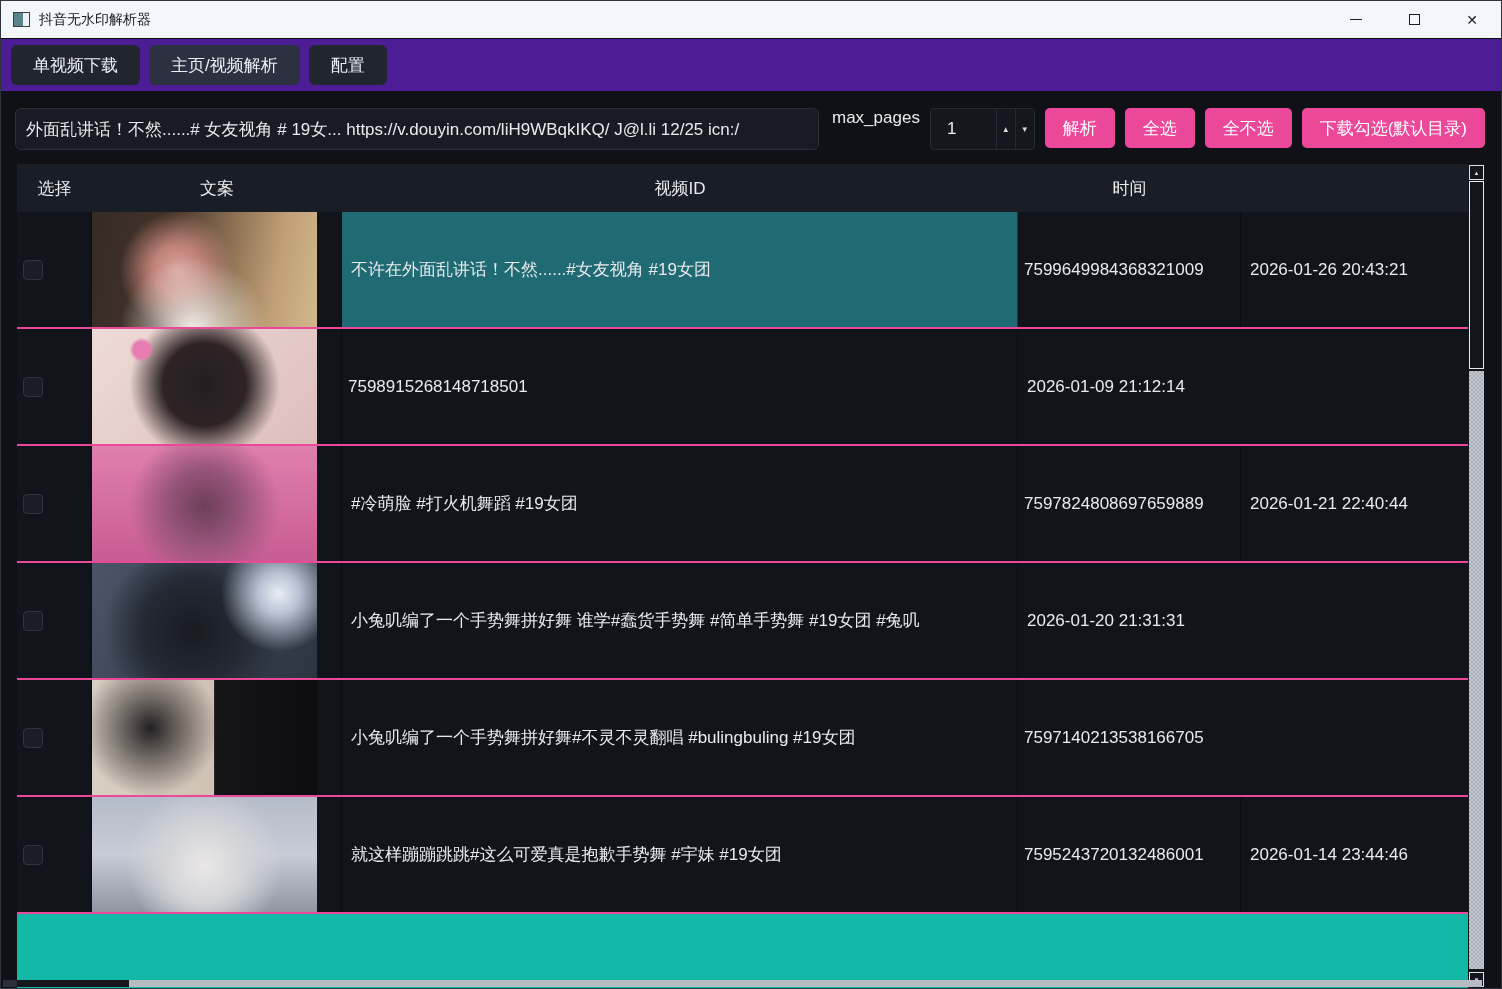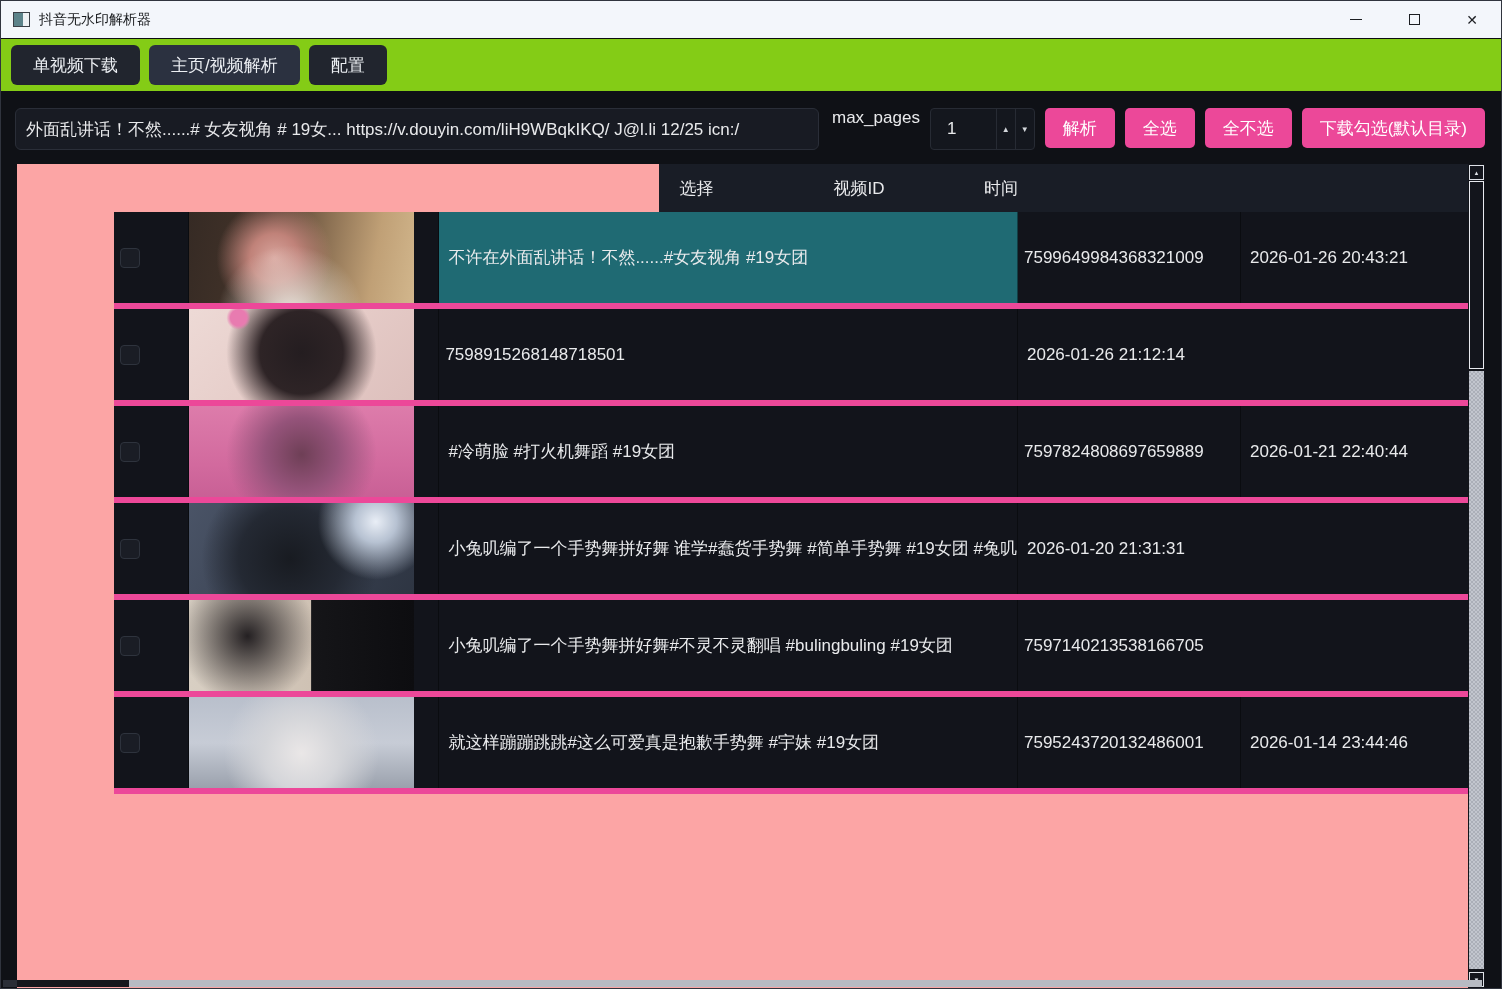--- a/index.html
+++ b/index.html
@@ -20,21 +20,21 @@
   }
   .titlebar-title { font-size:14px; }
   .win-controls { margin-left:auto; display:flex; height:100%; }
   .win-btn {
     width:58px; height:100%; display:flex; align-items:center; justify-content:center;
     font-size:14px; color:#1c1e22; cursor:default;
   }
   .glyph-min { width:12px; height:1.5px; background:#1c1e22; }
   .glyph-max { width:11px; height:11px; border:1.5px solid #1c1e22; }
   
-  .tabbar { display:flex; gap:9px; padding:7px 10px; background:#84cc16; height:52px; align-items:center; }
+  .tabbar { display:flex; gap:9px; padding:7px 10px; background:#4c1d95; height:52px; align-items:center; }
   .tab {
     background:#21252e; color:#eceff3; border:none; border-radius:6px;
     height:40px; padding:0 22px; font-size:17px; font-family:inherit;
   }
   .tab.active { background:#2b3140; }
   
   .toolbar { display:flex; align-items:flex-start; margin:17px 16px 0 14px; height:42px; gap:10px; }
   .url-input {
     flex:0 0 804px; height:42px; background:#181b23; border:1px solid #2a2e38;
     border-radius:6px; color:#e9eaec; font-size:17px; padding:0 10px;
@@ -49,30 +49,30 @@
   .spin-btn {
     width:19px; display:flex; align-items:center; justify-content:center;
     font-size:8px; color:#d3d6db; border-left:1px solid #272b34;
   }
   .btn {
     background:#ec4899; color:#fff; border:none; border-radius:5px;
     height:40px; padding:0 18px; font-size:17px; font-family:inherit; white-space:nowrap;
   }
   
   .table-wrap { position:absolute; left:16px; right:16px; top:163px; bottom:0; display:flex; }
-  .table-main { flex:1; overflow:hidden; display:flex; flex-direction:column; background:#fca5a5;align-items:flex-end; }
+  .table-main { flex:1; overflow:hidden; display:flex; flex-direction:column; background:#14b8a6; }
   .thead {
     display:grid; grid-template-columns:75px 250px 1fr 223px 227px;
     height:48px; background:#191d26; font-size:17px;
   }
   .th { display:flex; align-items:center; justify-content:center; }
   .tbody { flex:1; overflow:hidden; }
   .trow {
     display:grid; grid-template-columns:75px 250px 1fr 223px 227px;
-    height:97px; background:#12141b; border-bottom:6px solid #ec4899;
+    height:117px; background:#12141b; border-bottom:2px solid #ec4899;
   }
   .td { display:flex; align-items:center; border-right:1px solid rgba(0,0,0,0.4); overflow:hidden; }
   .td:last-child { border-right:none; }
   .checkbox {
     width:20px; height:20px; border:1px solid #2e333d; border-radius:4px;
     background:#1a1d25; margin-left:6px;
   }
   .thumb { width:225px; height:124px; }
   .caption-cell { font-size:17px; padding-left:9px; }
   .caption-cell.selected { background:#1f6a73; }
@@ -137,20 +137,21 @@
   <button class="btn">解析</button>
   <button class="btn">全选</button>
   <button class="btn">全不选</button>
   <button class="btn">下载勾选(默认目录)</button>
 </div>
 
 <div class="table-wrap">
   <div class="table-main">
     <div class="thead">
       <div class="th">选择</div>
+      <div class="th">文案</div>
       <div class="th">视频ID</div>
       <div class="th">时间</div>
     </div>
     <div class="tbody">
   <div class="trow">
     <div class="td">
       <div class="checkbox"></div>
     </div>
     <div class="td">
       <div class="thumb" style="background: radial-gradient(at 45% 98%, rgb(243, 239, 233) 0%, rgba(243, 239, 233, 0) 42%), radial-gradient(circle at 38% 50%, rgb(216, 164, 156) 0%, rgb(192, 130, 121) 16%, rgba(0, 0, 0, 0) 38%), linear-gradient(100deg, rgb(53, 42, 36) 0%, rgb(67, 51, 41) 32%, rgb(138, 111, 82) 58%, rgb(192, 160, 118) 80%, rgb(211, 184, 142) 100%);"></div>
@@ -163,21 +164,21 @@
   </div>
 
   <div class="trow">
     <div class="td">
       <div class="checkbox"></div>
     </div>
     <div class="td">
       <div class="thumb" style="background: radial-gradient(circle at 22% 20%, rgb(232, 123, 176) 0%, rgb(232, 123, 176) 4%, rgba(0, 0, 0, 0) 6%), radial-gradient(circle at 50% 48%, rgb(36, 29, 32) 0%, rgb(46, 36, 38) 32%, rgba(0, 0, 0, 0) 58%), linear-gradient(135deg, rgb(238, 219, 215) 0%, rgb(229, 203, 199) 55%, rgb(220, 190, 187) 100%);"></div>
     </div>
     <div class="td id-cell">7598915268148718501</div>
-    <div class="td time-cell">2026-01-26 21:12:14</div>
+    <div class="td time-cell">2026-01-09 21:12:14</div>
   </div>
 
   <div class="trow">
     <div class="td">
       <div class="checkbox"></div>
     </div>
     <div class="td">
       <div class="thumb" style="background: radial-gradient(circle at 50% 52%, rgb(110, 63, 86) 0%, rgb(149, 83, 122) 28%, rgba(0, 0, 0, 0) 58%), linear-gradient(rgb(224, 129, 174) 0%, rgb(210, 106, 158) 60%, rgb(196, 91, 145) 100%);"></div>
     </div>
     <div class="td caption-cell">

